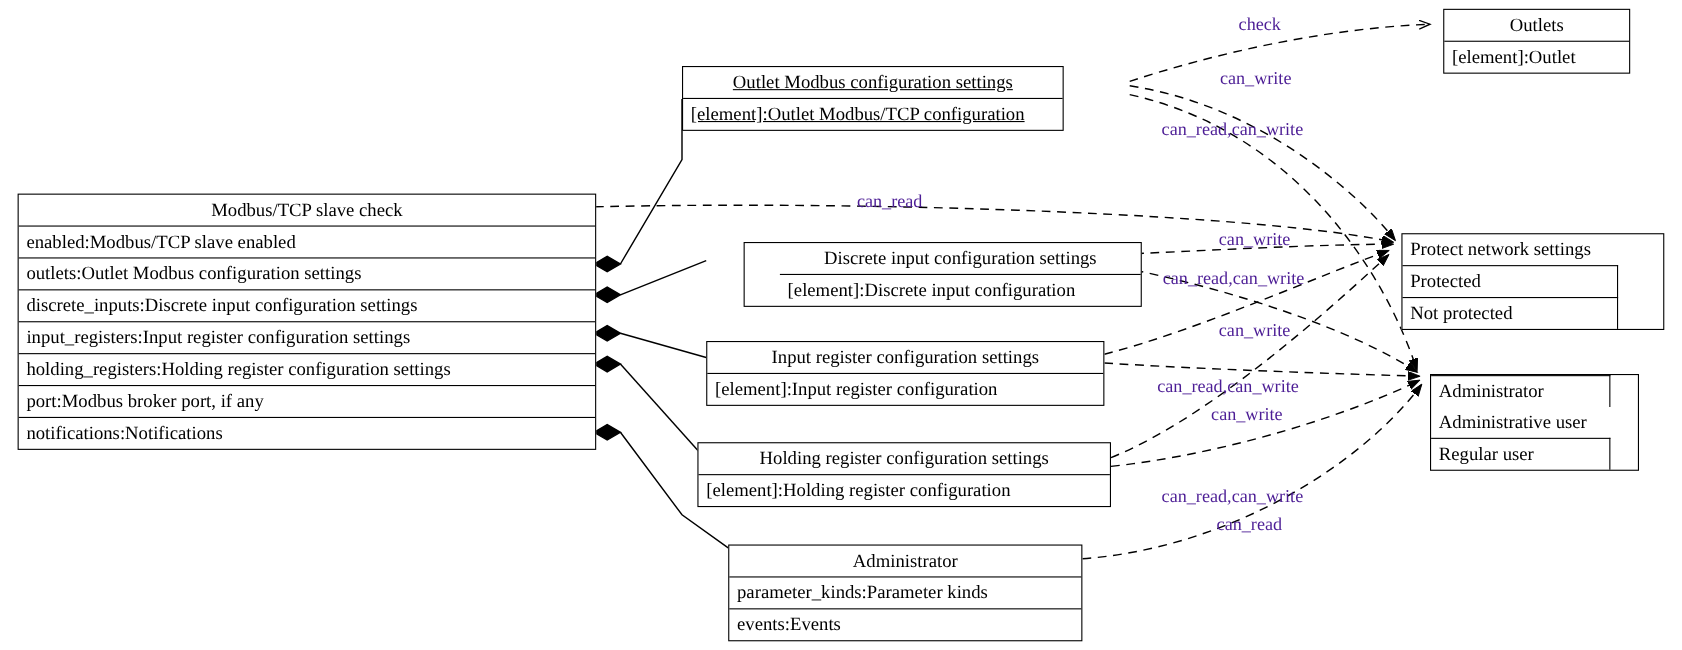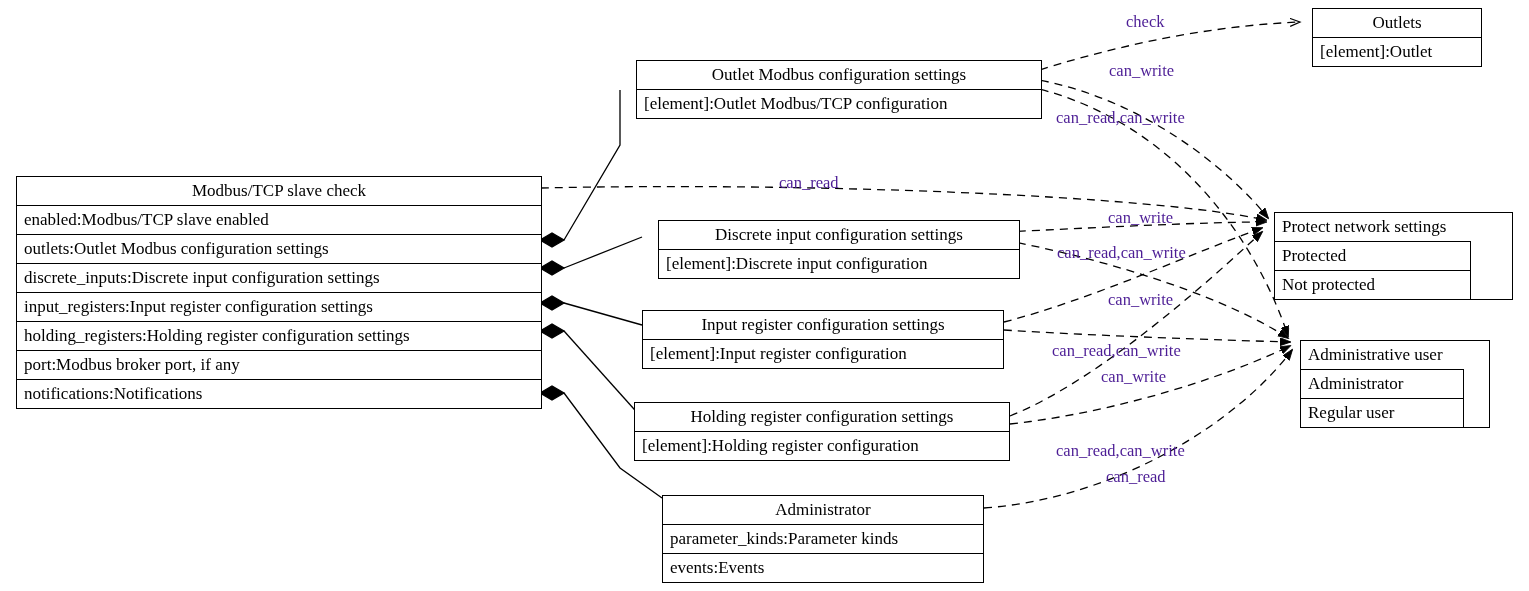--- a/index.html
+++ b/index.html
@@ -117,26 +117,26 @@
     <div class="row title">Modbus/TCP slave check</div>
     <div class="row sep">enabled:Modbus/TCP slave enabled</div>
     <div class="row sep">outlets:Outlet Modbus configuration settings</div>
     <div class="row sep">discrete_inputs:Discrete input configuration settings</div>
     <div class="row sep">input_registers:Input register configuration settings</div>
     <div class="row sep">holding_registers:Holding register configuration settings</div>
     <div class="row sep">port:Modbus broker port, if any</div>
     <div class="row sep">notifications:Notifications</div>
   </div>
 
-  <div class="node" style="left:636px; top:60px; width:406px;">
+  <div class="node" style="left:620px; top:60px; width:347px;text-decoration:underline;">
     <div class="row title">Outlet Modbus configuration settings</div>
     <div class="row sep">[element]:Outlet Modbus/TCP configuration</div>
   </div>
 
-  <div class="node" style="left:658px; top:220px; width:362px;">
+  <div class="node" style="left:676px; top:220px; width:362px;padding-left:32px;">
     <div class="row title">Discrete input configuration settings</div>
     <div class="row sep">[element]:Discrete input configuration</div>
   </div>
 
   <div class="node" style="left:642px; top:310px; width:362px;">
     <div class="row title">Input register configuration settings</div>
     <div class="row sep">[element]:Input register configuration</div>
   </div>
 
   <div class="node" style="left:634px; top:402px; width:376px;">
@@ -155,22 +155,22 @@
     <div class="row sep">[element]:Outlet</div>
   </div>
 
   <div class="node" style="left:1274px; top:212px; width:239px;">
     <div class="row title" style="text-align:left;">Protect network settings</div>
     <div class="row sep" style="width:196px; border-right:1.4px solid #000;">Protected</div>
     <div class="row sep" style="width:196px; border-right:1.4px solid #000;">Not protected</div>
   </div>
 
   <div class="node" style="left:1300px; top:340px; width:190px;">
+    <div class="row sep" style="width:163px; border-right:1.4px solid #000;">Administrator</div>
     <div class="row title" style="text-align:left;">Administrative user</div>
-    <div class="row sep" style="width:163px; border-right:1.4px solid #000;">Administrator</div>
     <div class="row sep" style="width:163px; border-right:1.4px solid #000;">Regular user</div>
   </div>
 
   <div class="edge-label" style="left:1126px; top:12px;">check</div>
   <div class="edge-label" style="left:1109px; top:61px;">can_write</div>
   <div class="edge-label" style="left:1056px; top:108px;">can_read,can_write</div>
   <div class="edge-label" style="left:779px; top:173px;">can_read</div>
   <div class="edge-label" style="left:1108px; top:208px;">can_write</div>
   <div class="edge-label" style="left:1057px; top:243px;">can_read,can_write</div>
   <div class="edge-label" style="left:1108px; top:290px;">can_write</div>

